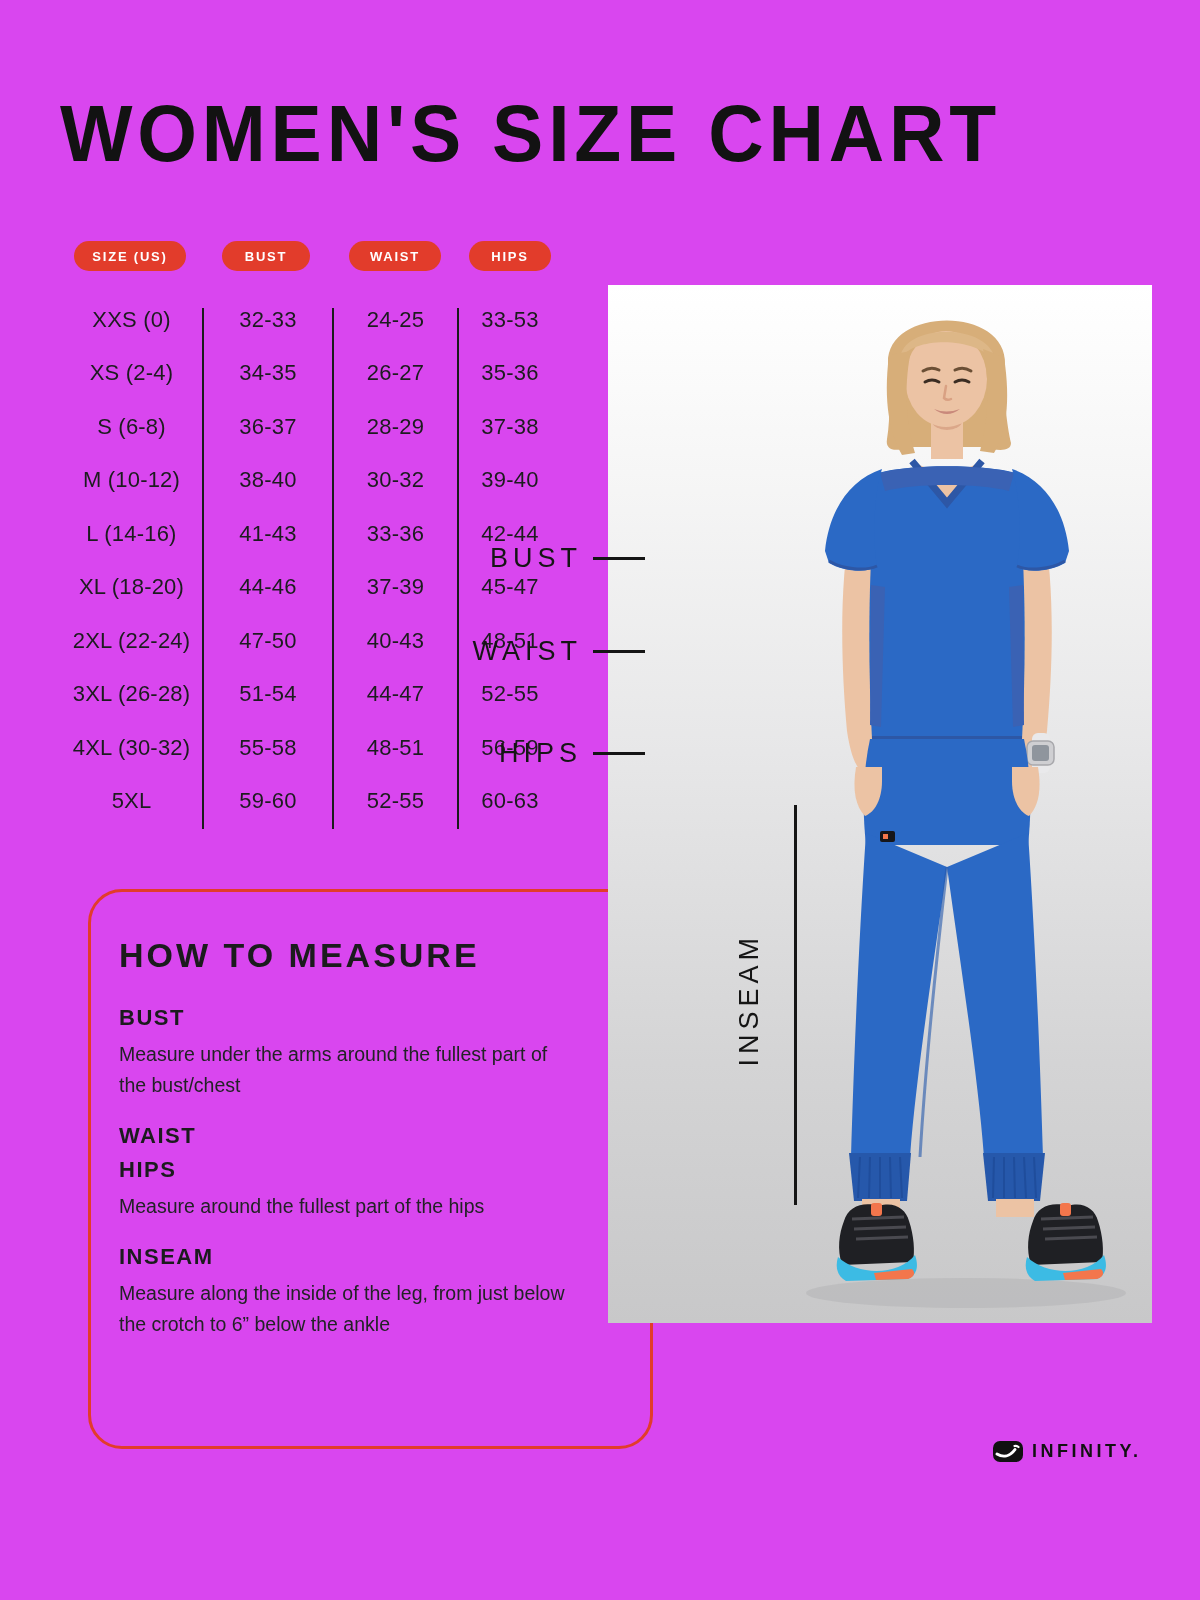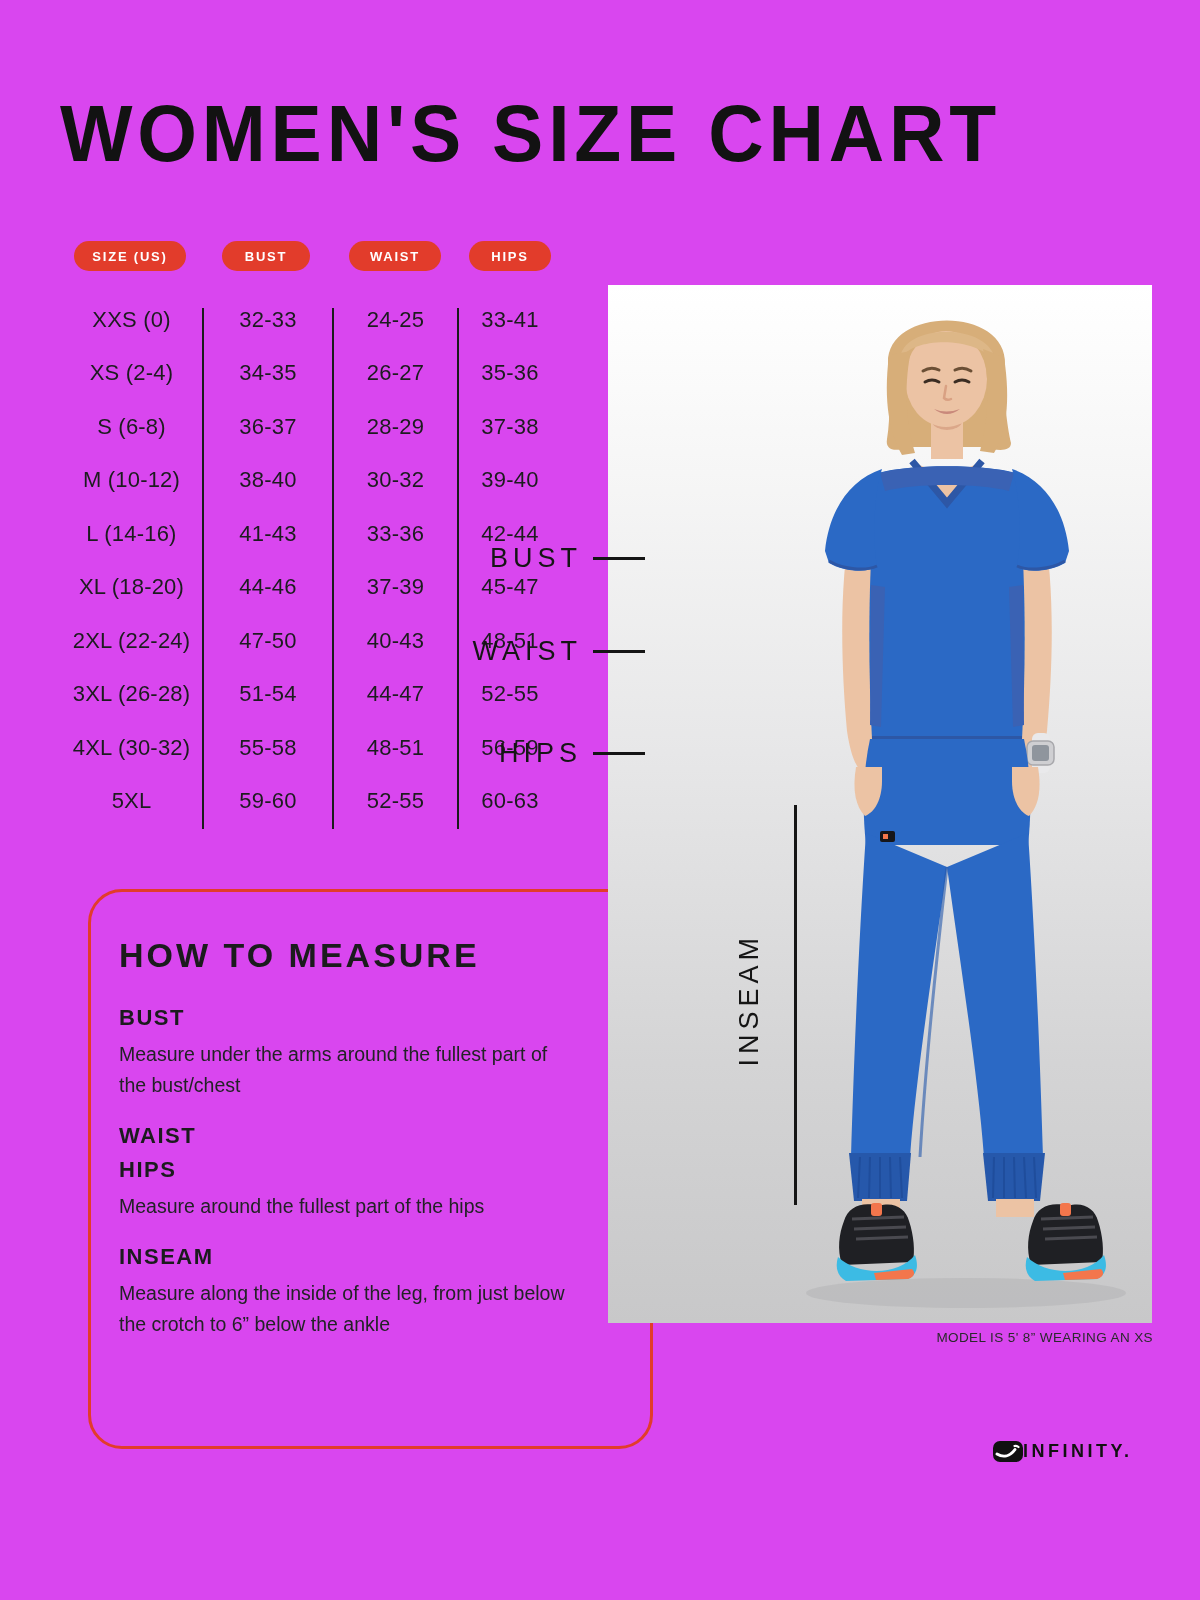--- a/index.html
+++ b/index.html
@@ -104,21 +104,21 @@
     writing-mode:vertical-rl;transform:rotate(180deg);
     font-size:27px;letter-spacing:5px;color:#151515;
   }
   .caption{
     position:absolute;left:0;top:1330px;width:1153px;
     text-align:right;font-size:13.5px;letter-spacing:.4px;color:#2a2a2c;
   }
   
   .logo{
     position:absolute;left:993px;top:1441px;
-    display:flex;align-items:center;
+    display:flex;align-items:center;gap:9px;
   }
   .logo .word{
     font-size:18px;font-weight:bold;letter-spacing:3.5px;color:#111;
     white-space:nowrap;
   }
 </style>
 </head>
 <body>
 
 <div class="page">
@@ -130,21 +130,21 @@
       <span class="pill p1">BUST</span>
       <span class="pill p2">WAIST</span>
       <span class="pill p3">HIPS</span>
     </div>
 
   <div class="table-wrap">
     <div class="grid" id="grid">
         <div class="cell">XXS (0)</div>
         <div class="cell">32-33</div>
         <div class="cell">24-25</div>
-        <div class="cell">33-41</div>
+        <div class="cell">33-53</div>
         <div class="cell">XS (2-4)</div>
         <div class="cell">34-35</div>
         <div class="cell">26-27</div>
         <div class="cell">35-36</div>
         <div class="cell">S (6-8)</div>
         <div class="cell">36-37</div>
         <div class="cell">28-29</div>
         <div class="cell">37-38</div>
         <div class="cell">M (10-12)</div>
         <div class="cell">38-40</div>
@@ -281,21 +281,20 @@
       <span class="line"></span>
     </div>
     <div class="ptr hips">
       <span class="lbl">HIPS</span>
       <span class="line"></span>
     </div>
     <div class="inseam-line"></div>
     <div class="inseam-label">INSEAM</div>
   </div>
 
-  <div class="caption">MODEL IS 5' 8” WEARING AN XS</div>
 
   <div class="logo">
     <svg width="30" height="21" viewBox="0 0 30 21" aria-hidden="true">
       <rect x="0" y="0" width="30" height="21" rx="7" fill="#111111"></rect>
       <path d="M4 13 C10 16.5 17 15.5 22 8.5" stroke="#ffffff" stroke-width="3" fill="none" stroke-linecap="round"></path>
       <path d="M25.5 6 C24.5 5 23 4.5 21.5 5" stroke="#ffffff" stroke-width="2.2" fill="none" stroke-linecap="round"></path>
     </svg>
     <span class="word">INFINITY.</span>
   </div>
 

